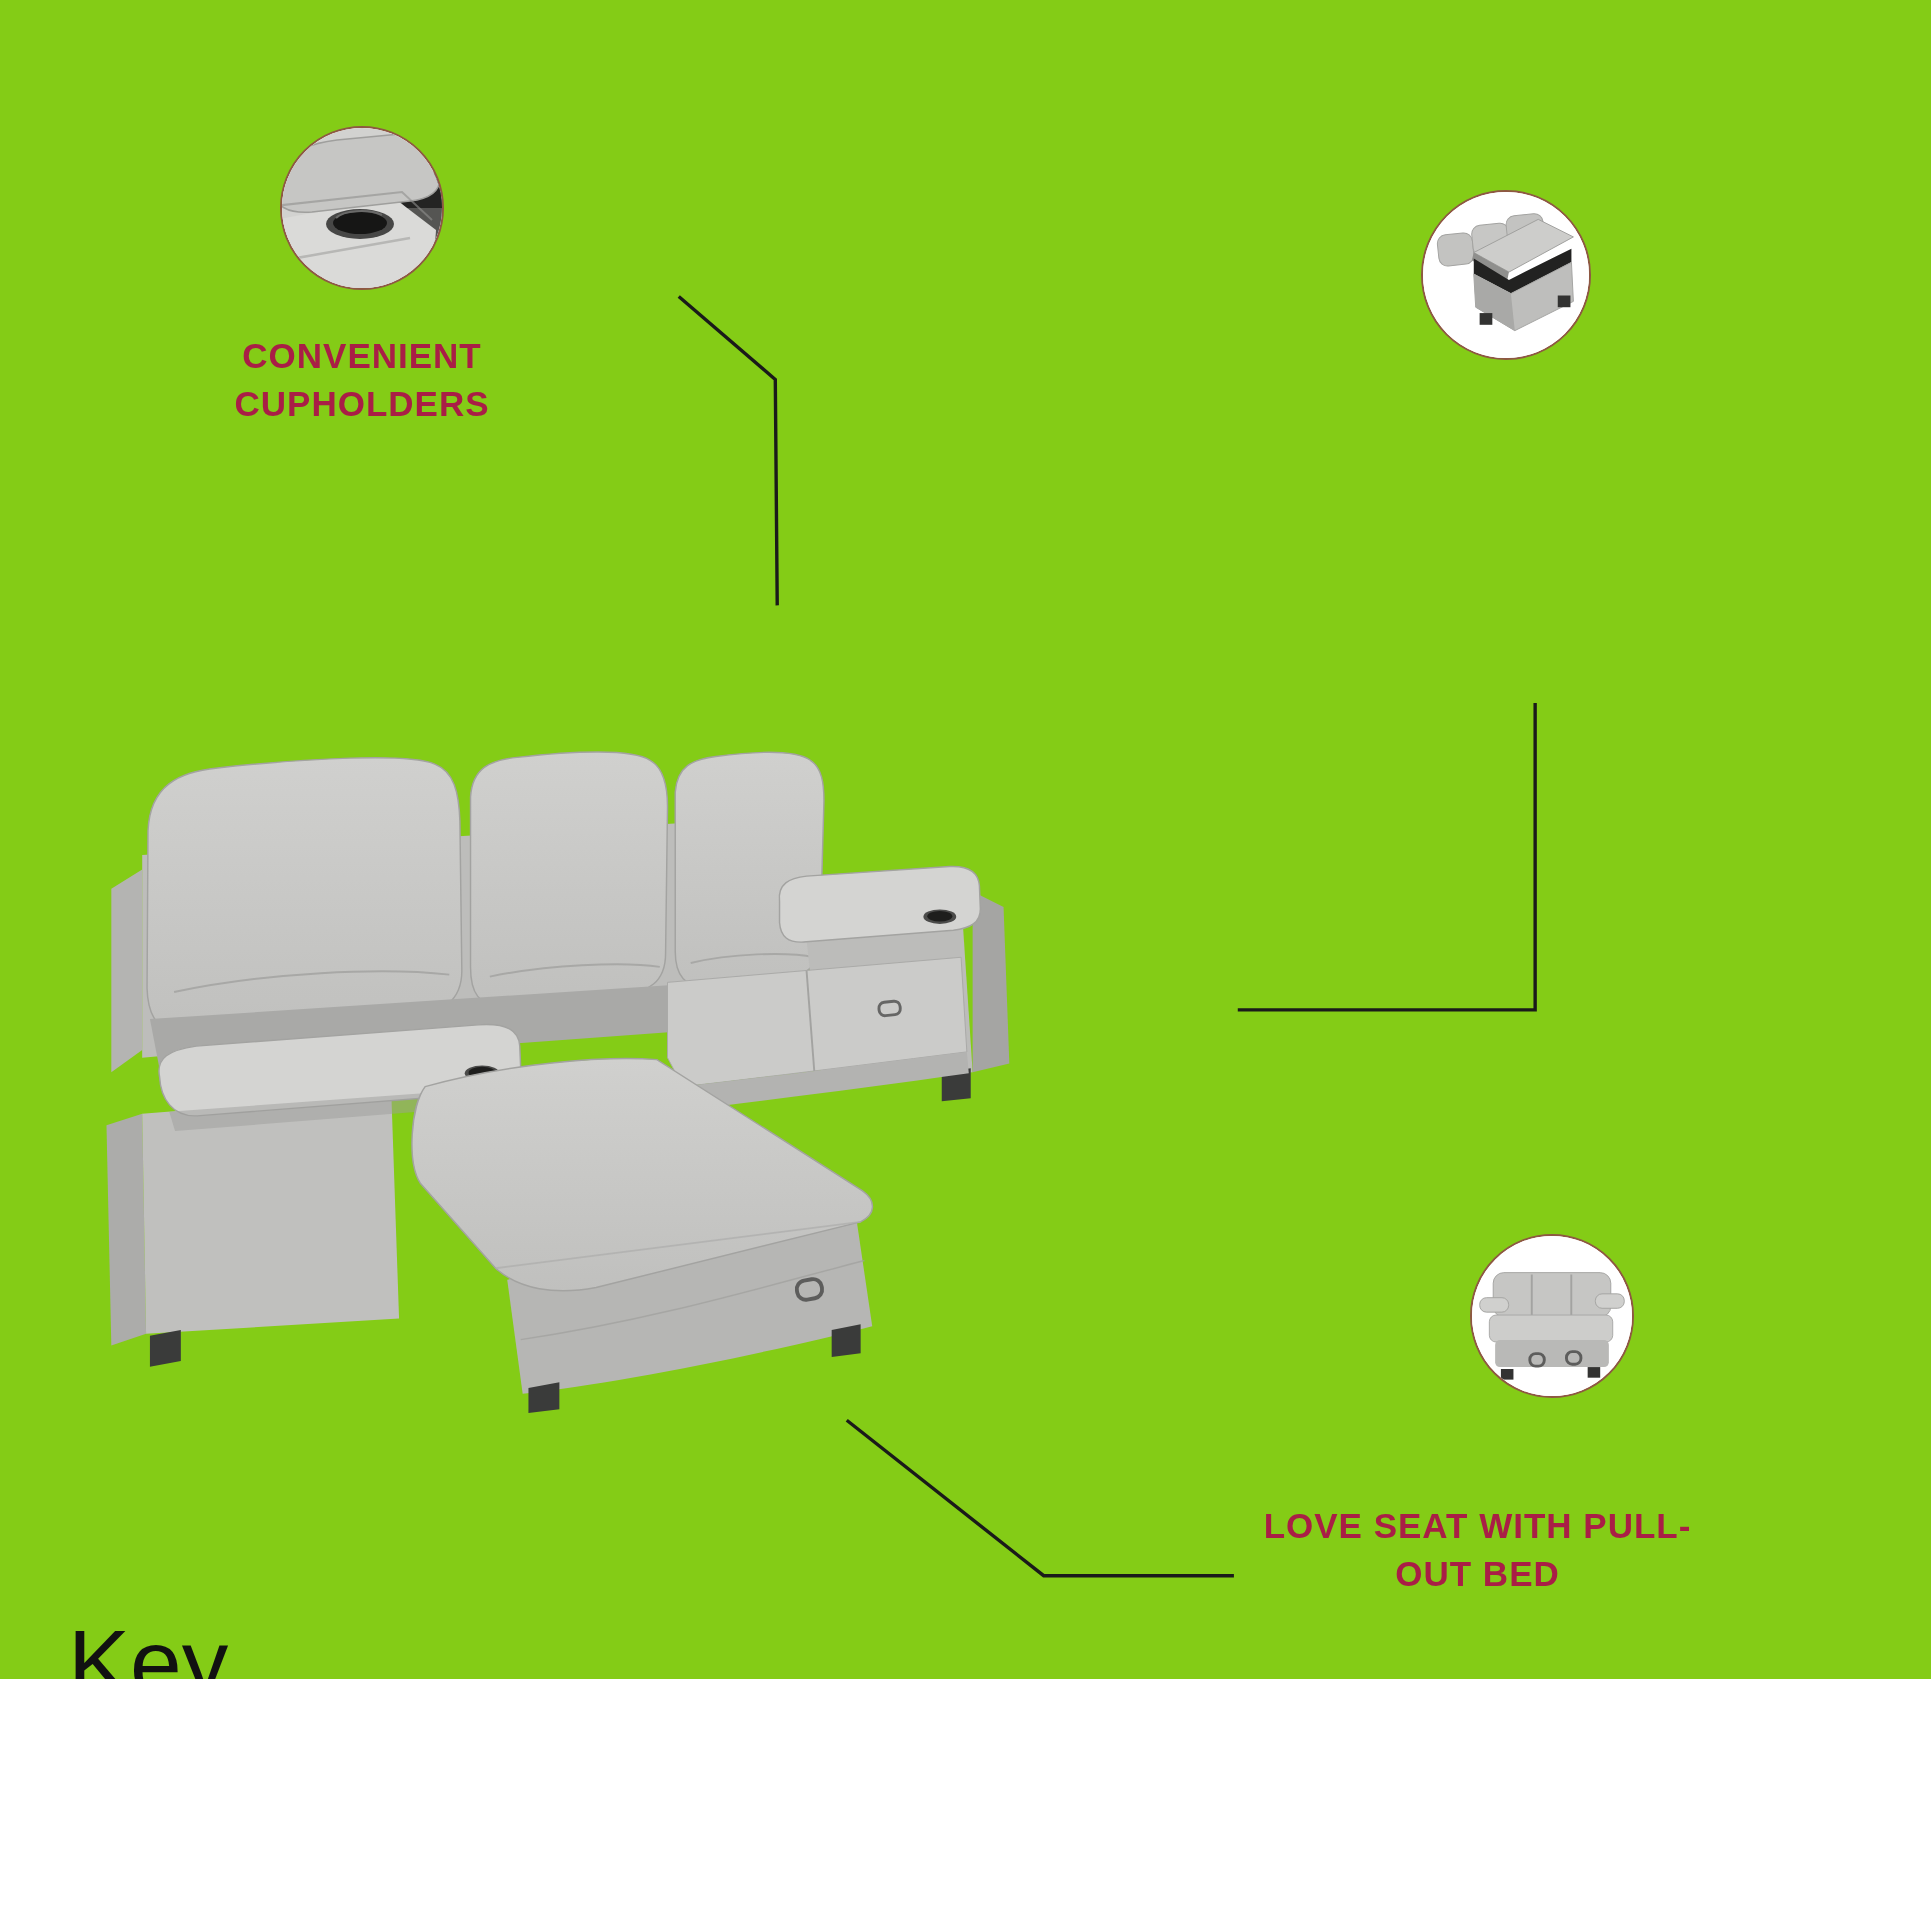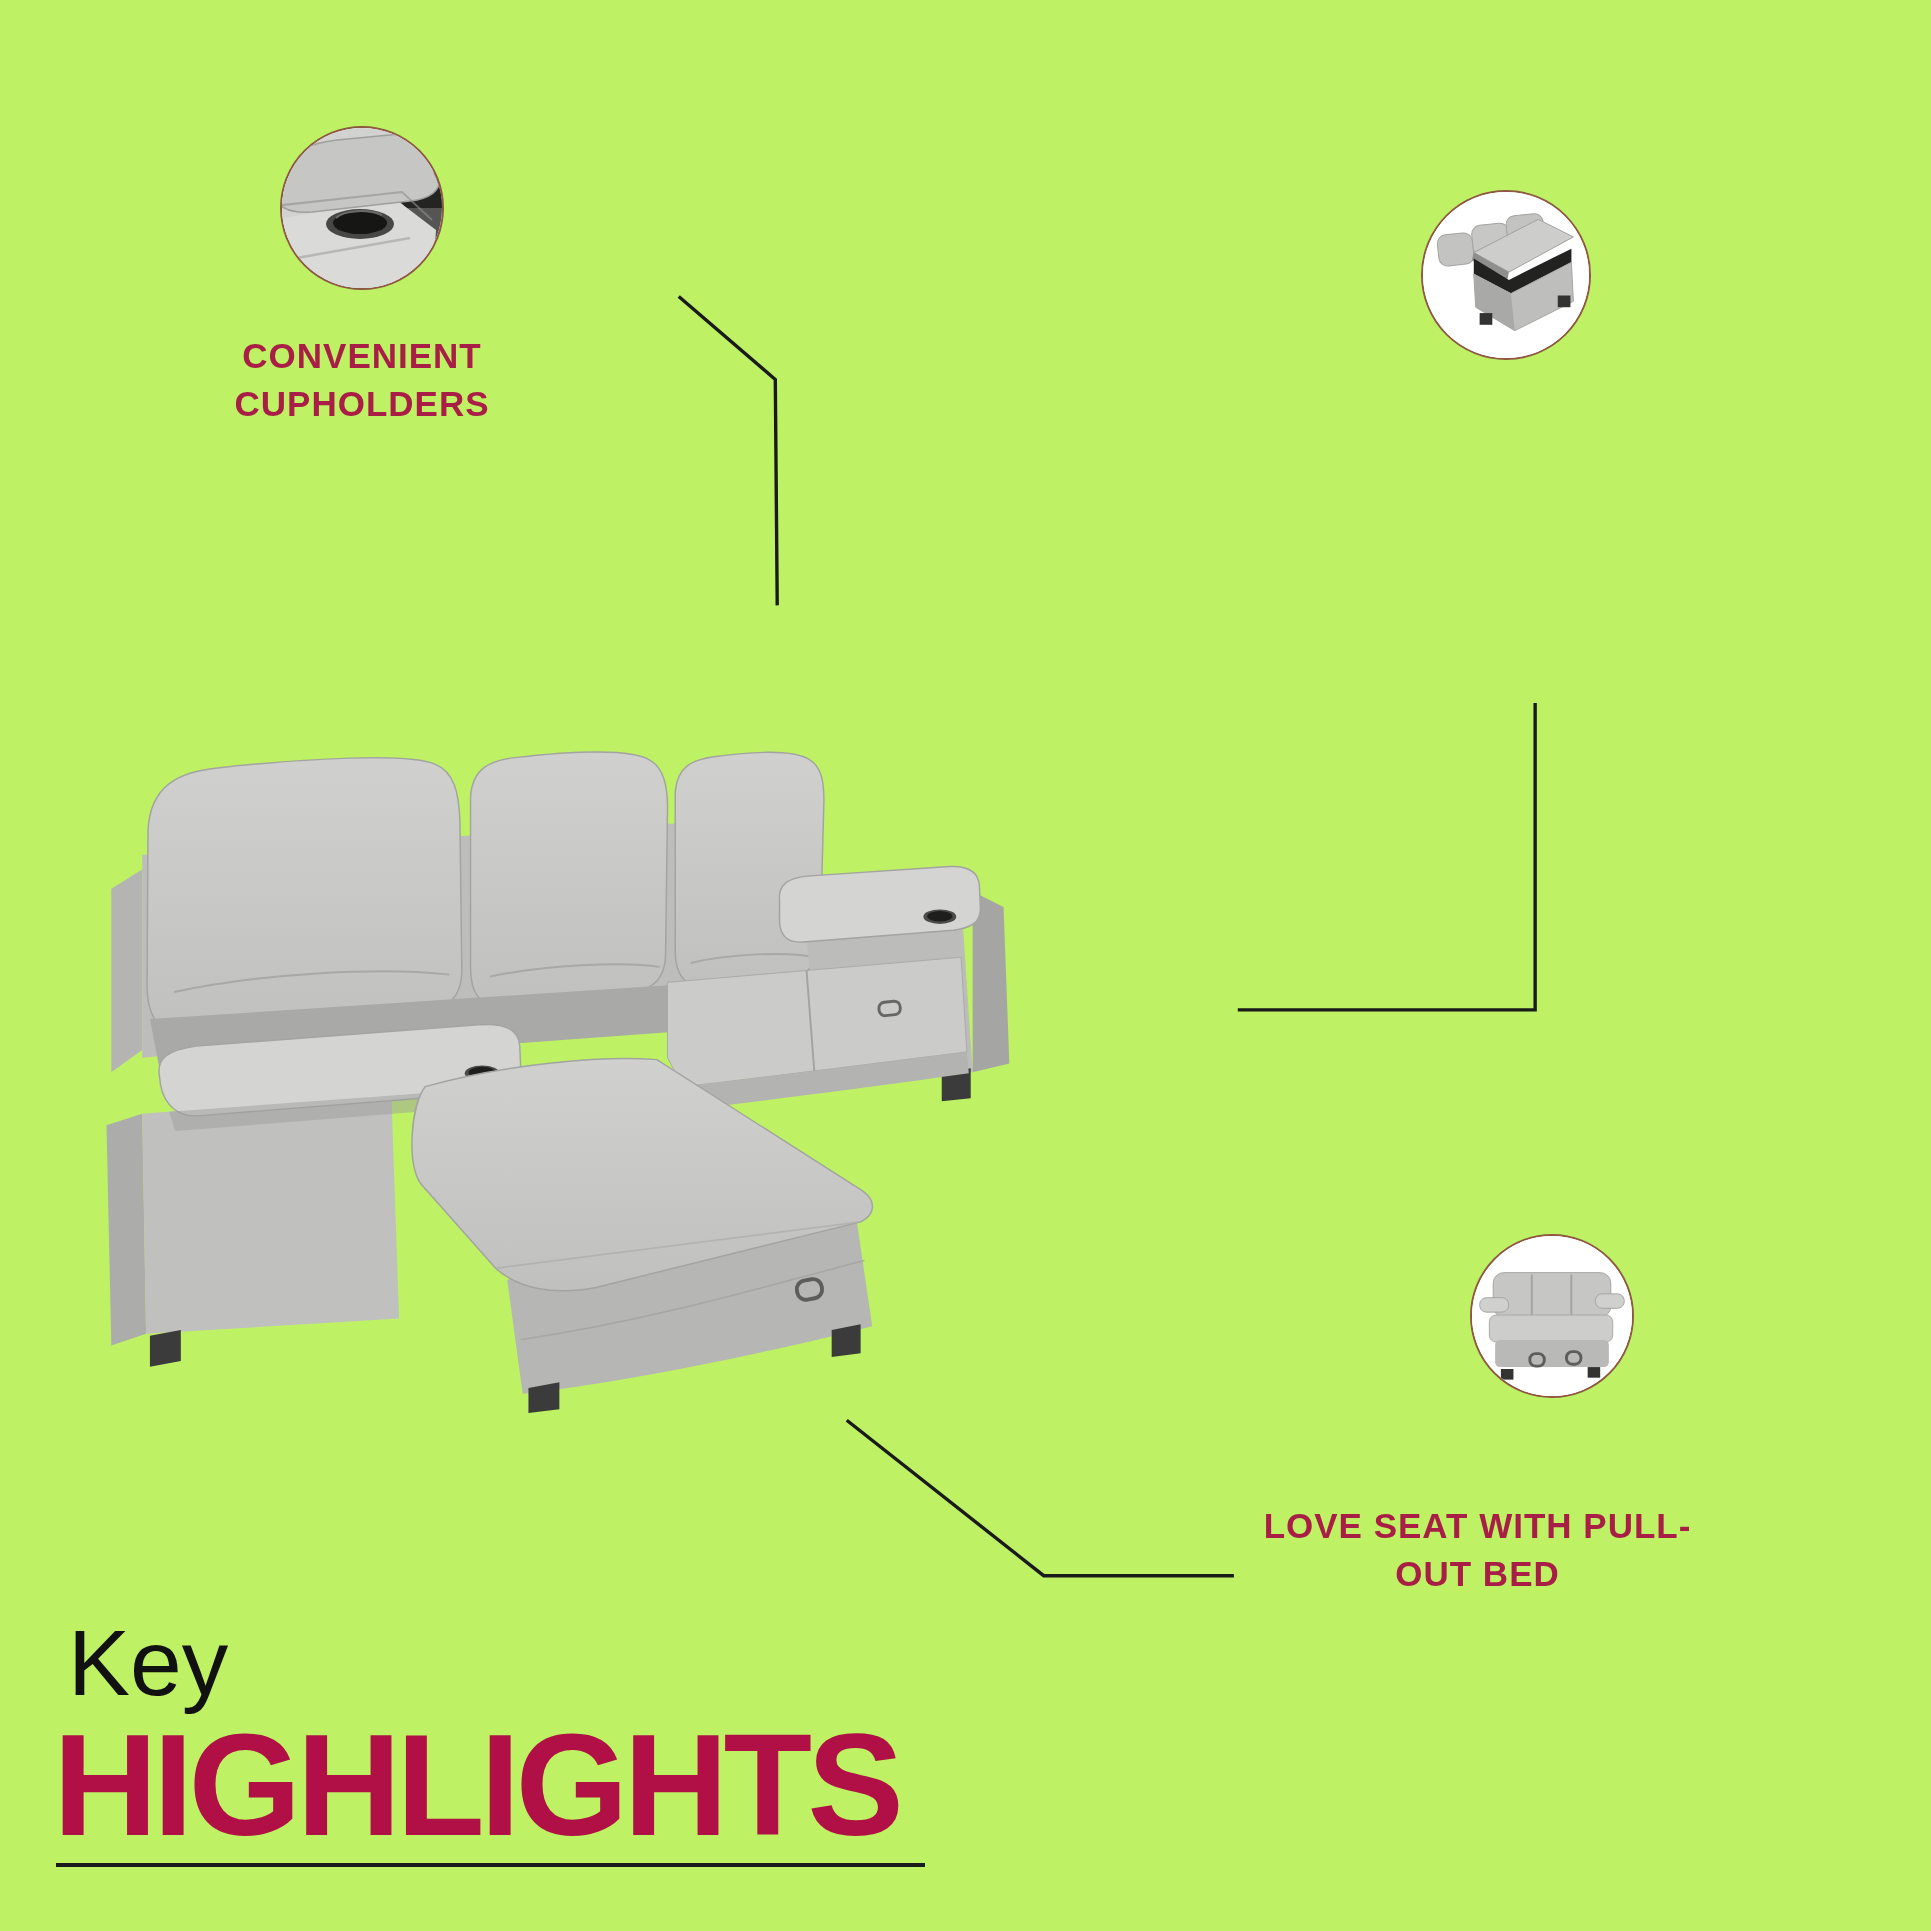--- a/index.html
+++ b/index.html
@@ -1,17 +1,17 @@
 <!DOCTYPE html>
 <html><head>
 <meta charset="utf-8">
 <style>
   html,body{margin:0;padding:0;}
   body{font-family:"Liberation Sans",sans-serif;}
-  #canvas{position:relative;width:1931px;height:1931px;background:#bef264;overflow:hidden;}
+  #canvas{position:relative;width:1931px;height:1679px;background:#84cc16;overflow:hidden;}
 
   
   .thumb{position:absolute;border-radius:50%;border:2.9px solid #8E5843;overflow:hidden;box-sizing:border-box;background:#fff;}
   .thumb svg{display:block;width:100%;height:100%;}
 
   
   .feature-heading{position:absolute;font-weight:700;font-size:35px;line-height:1.38;letter-spacing:1px;color:#A91E46;text-align:center;}
 
   
   .feature-body{position:absolute;font-weight:400;font-size:34px;line-height:60px;letter-spacing:0.2px;color:#35302D;text-align:center;}

